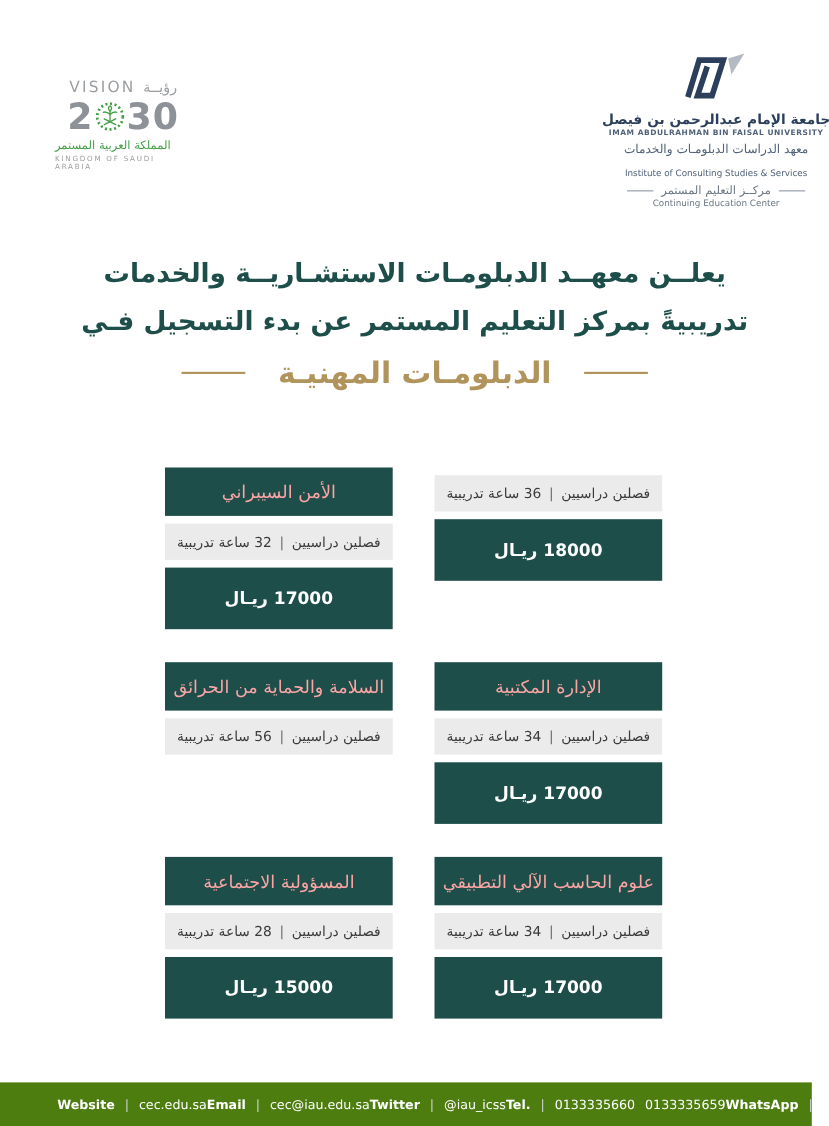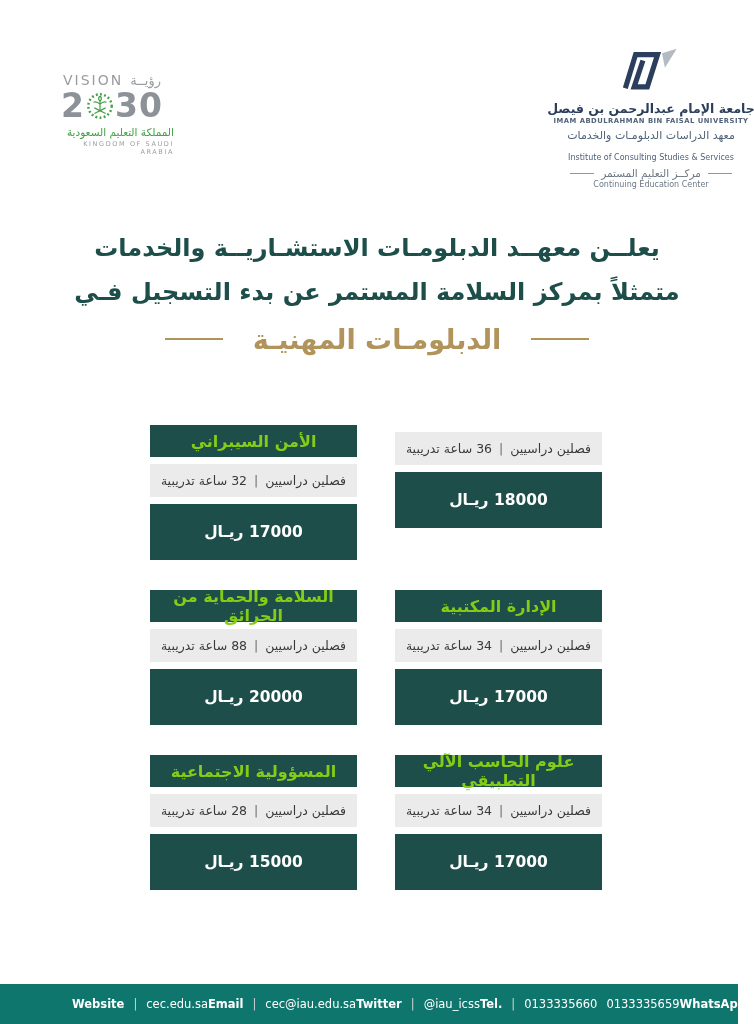--- a/index.html
+++ b/index.html
@@ -4,21 +4,21 @@
 <style>
   * { margin:0; padding:0; box-sizing:border-box; }
   html,body { background:#e8e8e8; }
   body { font-family:"DejaVu Sans","Liberation Sans",sans-serif; }
   .poster {
     position:relative; width:754px; height:1024px;
     background:#ffffff; margin:0 auto; overflow:hidden;
   }
 
   
-  .vision-logo { position:absolute; left:50px; top:72px; width:124px; text-align:right; }
+  .vision-logo { position:absolute; left:50px; top:72px; width:124px; text-align:left; }
   .vl-top { display:flex; justify-content:center; align-items:baseline; gap:7px;
             color:#9a9da0; font-size:14px; letter-spacing:2px; }
   .vl-top .ar { font-size:13px; letter-spacing:0; }
   .vl-2030 { display:flex; justify-content:center; align-items:center;
              color:#8d9298; font-weight:bold; font-size:33px; line-height:1; margin-top:1px; }
   .vl-2030 .digit { letter-spacing:1px; }
   .vl-kingdom-ar { color:#43a047; font-size:10.5px; margin-top:4px; }
   .vl-kingdom-en { color:#9a9da0; font-size:6.5px; letter-spacing:1.6px; margin-top:2px; }
 
   
@@ -42,34 +42,34 @@
   .section-title-row { position:absolute; top:320px; left:0; right:0; height:38px;
                        display:flex; align-items:center; justify-content:center; gap:30px; }
   .title-dash { width:58px; height:2px; background:#b1945c; }
   .section-title { color:#b1945c; font-weight:bold; font-size:27px; direction:rtl; white-space:nowrap; }
 
   
   .cards { position:absolute; top:425px; right:152px; width:452px;
            display:grid; grid-template-columns:207px 207px; column-gap:38px; row-gap:30px;
            direction:rtl; }
   .card { width:207px; }
-  .card-title { height:32px; background:#1d4e4a; color:#84cc16; direction:rtl;
+  .card-title { height:44px; background:#1d4e4a; color:#fca5a5; direction:rtl;
                 display:flex; align-items:center; justify-content:center;
-                font-weight:bold; font-size:16px; text-align:center; padding:0 6px; }
+                font-weight:normal; font-size:16px; text-align:center; padding:0 6px; }
   .card-info { height:33px; margin-top:7px; background:#ebebeb; color:#3a3a3a; direction:rtl;
                display:flex; align-items:center; justify-content:center; gap:7px; font-size:12.5px; }
   .card-info .sep { color:#6d6d6d; }
   .card-price { height:56px; margin-top:7px; background:#1d4e4a; color:#ffffff; direction:rtl;
                 display:flex; align-items:center; justify-content:center;
                 font-weight:bold; font-size:15.5px; }
 
   
-  .footer { position:absolute; left:0; right:16px; bottom:0; height:40px; background:#0f766e;
+  .footer { position:absolute; left:0; right:16px; bottom:0; height:40px; background:#4d7c0f;
             display:flex; align-items:center; justify-content:space-between;
-            padding:0 72px; color:#ffffff; font-size:11.5px; direction:ltr; }
+            padding:0 52px; color:#ffffff; font-size:11.5px; direction:ltr; }
   .f-item { display:flex; align-items:center; gap:9px; white-space:nowrap; }
   .f-label { font-weight:bold; }
   .f-sep { color:#c9d4d2; }
 </style>
 </head>
 <body>
 
 <div class="poster">
 
   <div class="vision-logo">
@@ -81,21 +81,21 @@
       <span class="digit">2</span>
       <span style="display:inline-flex;margin:0 1px;">
         <svg width="28" height="28" viewBox="0 0 30 30">
           <circle cx="15" cy="15" r="12.5" fill="none" stroke="#43a047" stroke-width="2.6" stroke-dasharray="2 2.5"></circle>
           <path d="M15 21 V10 M15 13 C12 10 10 10 8 11 M15 13 C18 10 20 10 22 11 M15 10 C13 7.5 13 5.5 15 4.5 M15 10 C17 7.5 17 5.5 15 4.5" fill="none" stroke="#43a047" stroke-width="1.3"></path>
           <path d="M9 23 L21 17 M21 23 L9 17" fill="none" stroke="#43a047" stroke-width="1.3"></path>
         </svg>
       </span>
       <span class="digit">30</span>
     </div>
-    <div class="vl-kingdom-ar">المملكة التعليم السعودية</div>
+    <div class="vl-kingdom-ar">المملكة العربية المستمر</div>
     <div class="vl-kingdom-en">KINGDOM OF SAUDI ARABIA</div>
   </div>
 
   <div class="uni-logo">
     <span>
       <svg width="66" height="44" viewBox="0 0 90 58">
         <polygon points="60,6 80,0 64,26" fill="#b4bac2"></polygon>
         <path d="M10 54 L24 8 L54 8 L40 52 L22 52 L34 16" fill="none" stroke="#2b3f5c" stroke-width="7" stroke-linejoin="miter"></path>
       </svg>
     </span>
@@ -106,21 +106,21 @@
     <div class="ul-center-row">
       <span class="ul-dash"></span>
       <span class="ul-ar3">مركــز التعليم المستمر</span>
       <span class="ul-dash"></span>
     </div>
     <div class="ul-en3">Continuing Education Center</div>
   </div>
 
   <div class="headline">
     <div>يعلــن معهــد الدبلومـات الاستشـاريــة والخدمات</div>
-    <div>متمثلاً بمركز السلامة المستمر عن بدء التسجيل فـي</div>
+    <div>تدريبيةً بمركز التعليم المستمر عن بدء التسجيل فـي</div>
   </div>
 
   <div class="section-title-row">
     <span class="title-dash"></span>
     <span class="section-title">الدبلومـات المهنيـة</span>
     <span class="title-dash"></span>
   </div>
 
   <div class="cards">
 
@@ -163,25 +163,22 @@
         </div>
     </div>
 
     <div class="card">
       <div class="card-title">
           <span>السلامة والحماية من الحرائق</span>
         </div>
       <div class="card-info">
         <span>فصلين دراسيين</span>
         <span class="sep">|</span>
-        <span>88 ساعة تدريبية</span>
-      </div>
-      <div class="card-price">
-          <span>20000 ريـال</span>
-        </div>
+        <span>56 ساعة تدريبية</span>
+      </div>
     </div>
 
     <div class="card">
       <div class="card-title">
           <span>علوم الحاسب الآلي التطبيقي</span>
         </div>
       <div class="card-info">
         <span>فصلين دراسيين</span>
         <span class="sep">|</span>
         <span>34 ساعة تدريبية</span>

